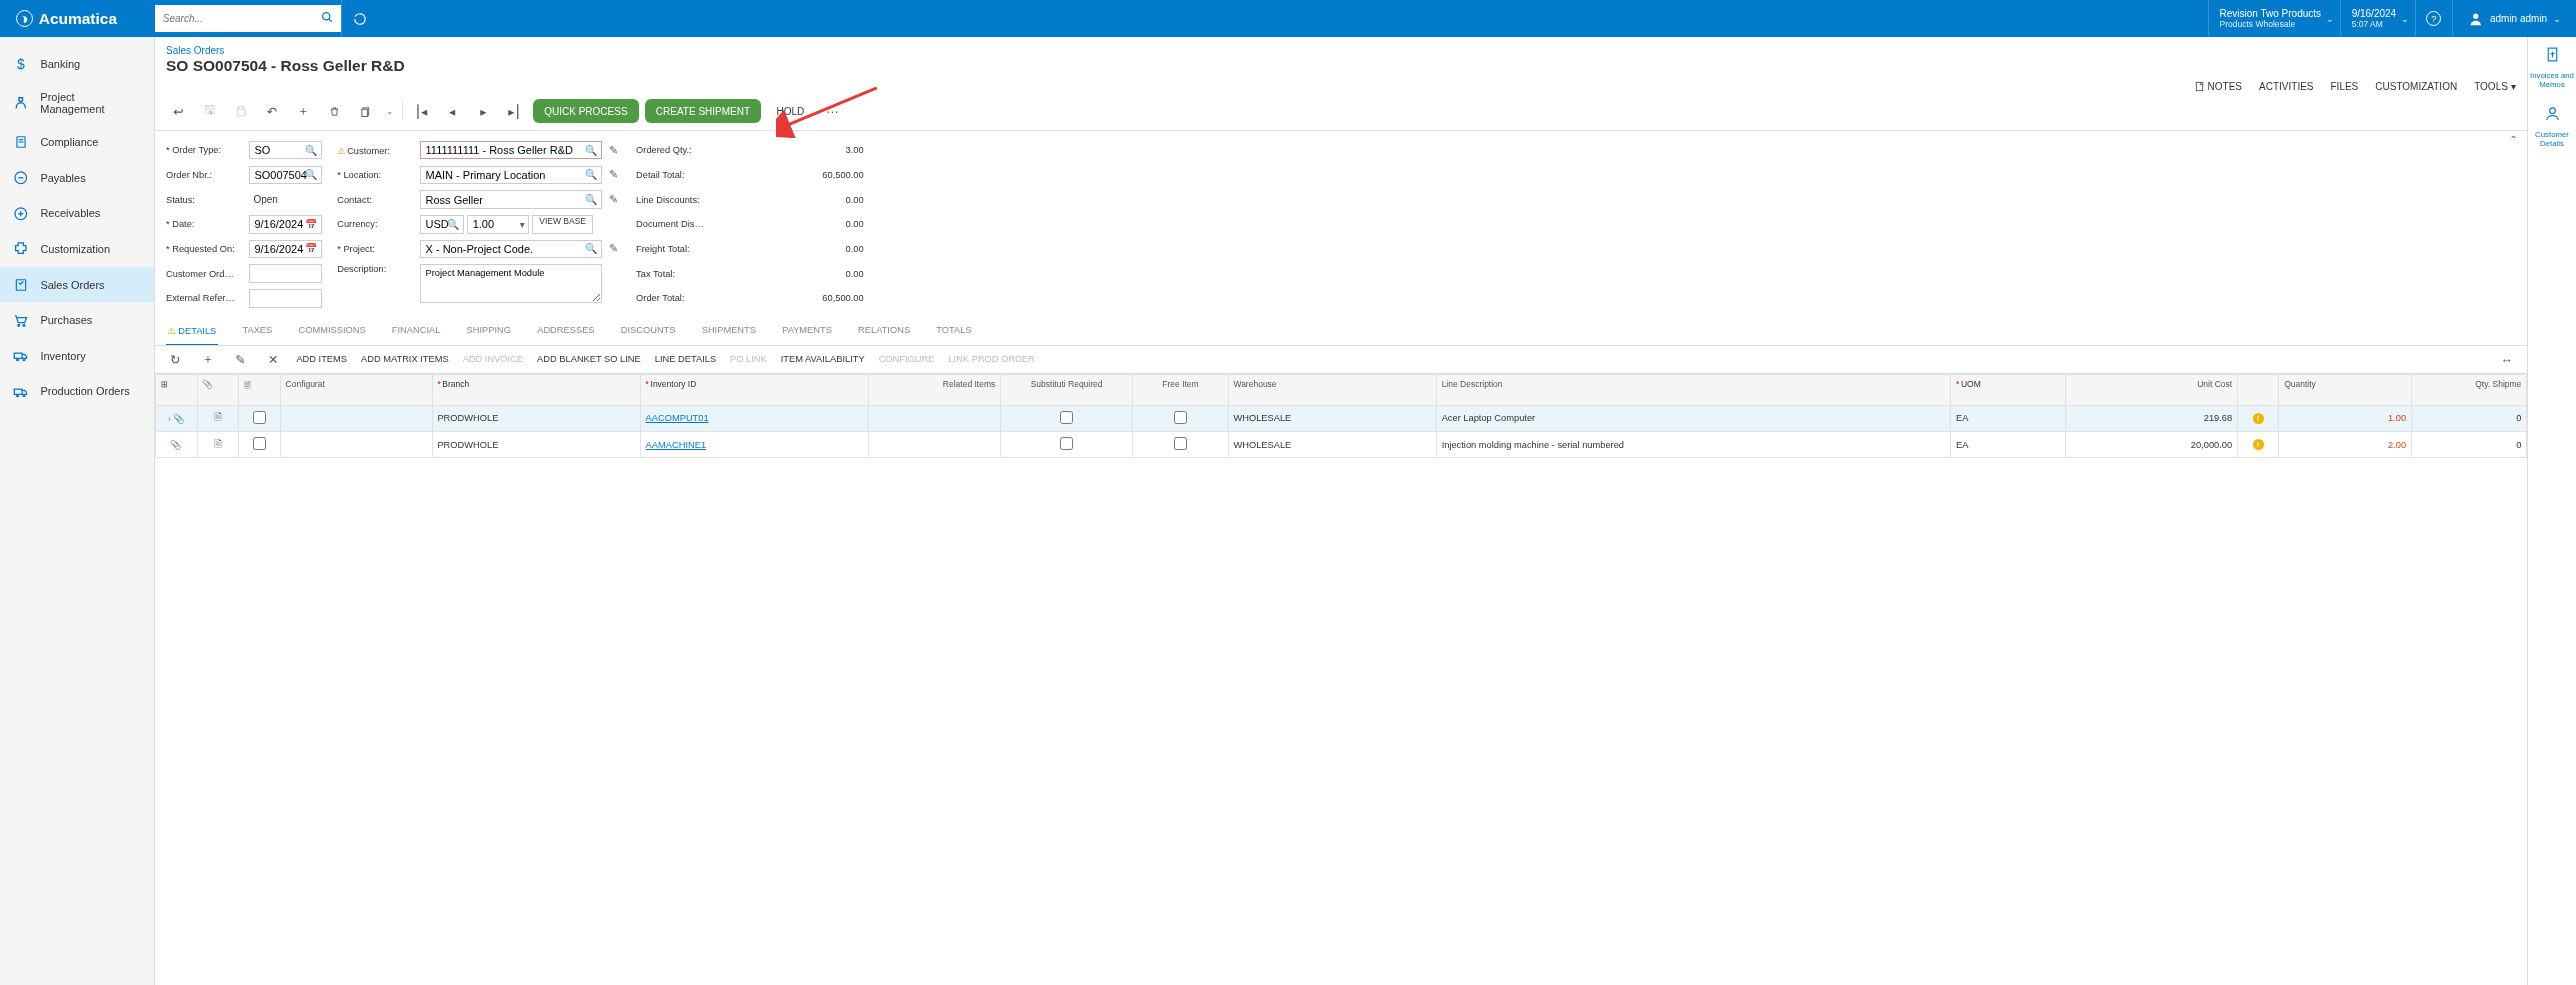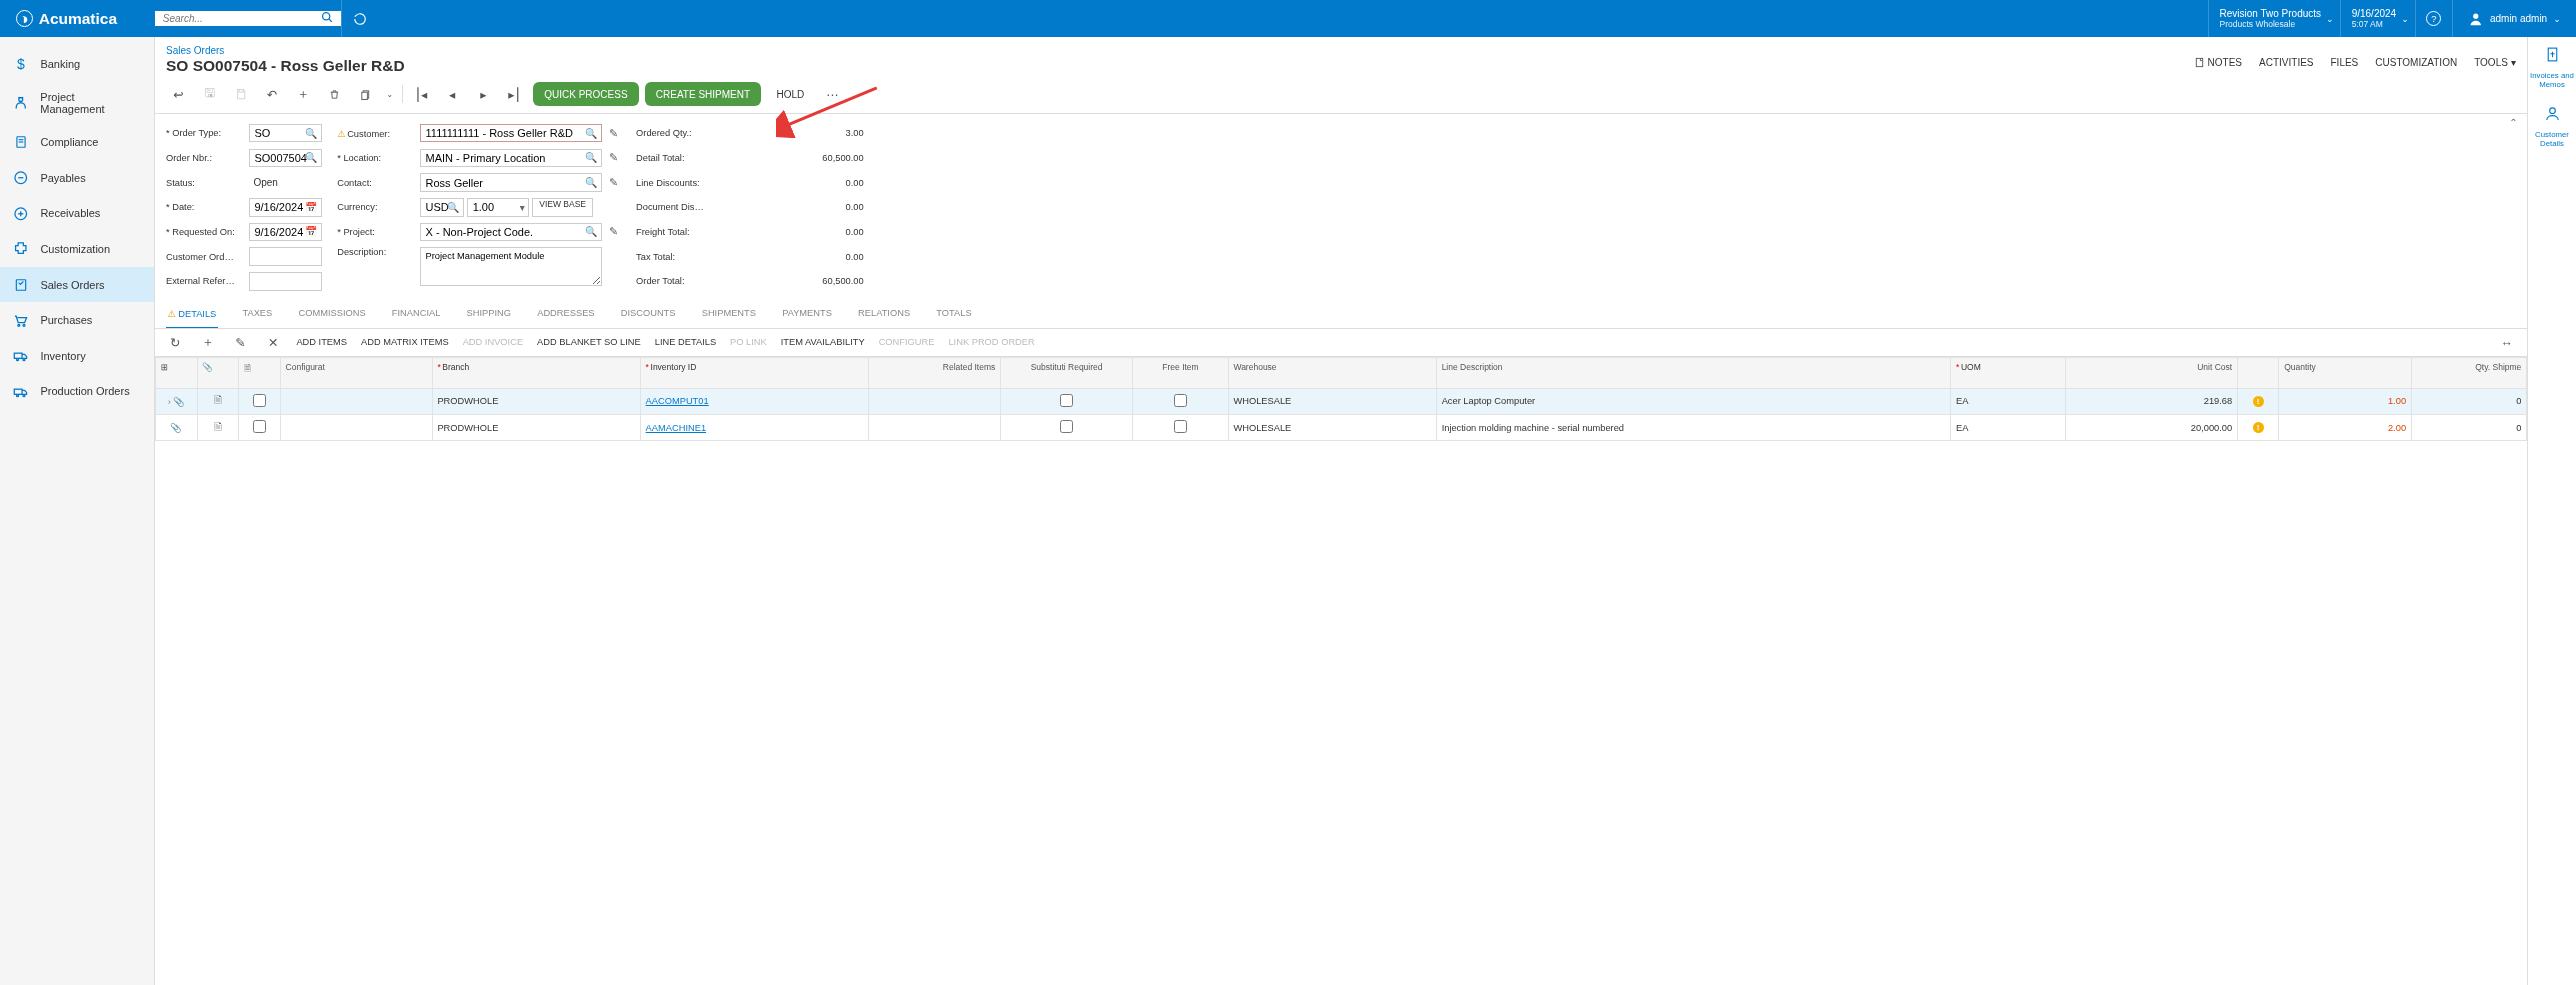--- a/index.html
+++ b/index.html
@@ -1,20 +1,20 @@
 <!DOCTYPE html>
 <html style="font-size:12.4px"><head>
 <meta charset="utf-8">
 <style>
 * { box-sizing: border-box; margin: 0; padding: 0; font-family: -apple-system, BlinkMacSystemFont, "Segoe UI", Arial, sans-serif; }
 body { background: #fff; font-size: 10px; color: #333; }
 .top-bar { background: #027acc; height: 37px; display: flex; align-items: center; color: #fff; }
 .logo { display: flex; align-items: center; padding: 0 15.5px; font-size: 15.5px; font-weight: 600; width: 155px; }
 .logo-icon { width: 17px; height: 17px; border: 1.6px solid #fff; border-radius: 50%; margin-right: 6.2px; display: inline-flex; align-items: center; justify-content: center; }
-.search-box { background: #fff; width: 186px; height: 15px; display: flex; padding: 0 7.8px; }
+.search-box { background: #fff; width: 186px; height: 27px; display: flex; align-items: center; padding: 0 7.8px; }
 .search-box input { border: none; outline: none; flex: 1; font-style: italic; color: #999; font-size: 10px; }
 .search-icon { color: #027acc; font-size: 12.4px; }
 .top-btn { width: 37px; height: 37px; display: flex; align-items: center; justify-content: center; border-left: 0.8px solid rgba(255,255,255,0.2); cursor: pointer; font-size: 14px; }
 .top-btn-circ { width:15.5px; height:15.5px; border:1.6px solid #fff; border-radius:50%; display:flex; align-items:center; justify-content:center; font-size:9.3px; }
 .top-spacer { flex: 1; }
 .top-info { border-left: 0.8px solid rgba(255,255,255,0.2); padding: 4.7px 18.6px 4.7px 11px; height: 37px; display: flex; flex-direction: column; justify-content: center; position: relative; cursor: pointer; }
 .top-info .line1 { font-size: 10px; font-weight: 500; }
 .top-info .line2 { font-size: 8.5px; opacity: 0.9; }
 .top-info .chev { position: absolute; right: 6.2px; top: 50%; transform: translateY(-50%); font-size: 8.5px; }
 .top-user { border-left: 0.8px solid rgba(255,255,255,0.2); padding: 0 15.5px; height: 37px; display: flex; align-items: center; gap: 6.2px; cursor: pointer; }
@@ -29,21 +29,21 @@
 .main { flex: 1; display: flex; overflow: hidden; }
 .content { flex: 1; overflow: auto; padding: 0; }
 .right-rail { width: 49px; border-left: 0.8px solid #ddd; display: flex; flex-direction: column; align-items: center; padding-top: 9.3px; gap: 15.5px; }
 .right-rail-item { display: flex; flex-direction: column; align-items: center; color: #027acc; font-size: 7.8px; text-align: center; cursor: pointer; }
 .right-rail-item .ricon { font-size: 17px; margin-bottom: 3.1px; }
 
 .breadcrumb { color: #027acc; font-size: 10px; padding: 7.8px 11px 0; cursor: pointer; }
 .page-header { display: flex; align-items: flex-start; justify-content: space-between; padding: 1.6px 11px 4.7px; }
 .page-title { font-size: 15.5px; font-weight: 700; color: #333; }
 .header-actions { display: flex; align-items: center; gap: 17px; font-size: 10px; color: #333; }
-.header-actions .ha { cursor: pointer; display: flex; align-items: center; gap: 3.1px; }
+.header-actions .ha { cursor: pointer; display: flex; align-items: center; gap: 3.1px; margin-top: 24px; }
 
 .toolbar { display: flex; align-items: center; gap: 6.2px; padding: 1.6px 11px 6.2px; border-bottom: 0.8px solid #ddd; flex-wrap: wrap; }
 .tbtn { width: 25px; height: 25px; display: flex; align-items: center; justify-content: center; cursor: pointer; color: #555; font-size: 12.4px; border-radius: 2.3px; }
 .btn-green { background: #4e9b44; color: #fff; padding: 6.2px 11px; font-size: 10px; font-weight: 500; cursor: pointer; border-radius: 6px; }
 .btn-text { padding: 6.2px 9.3px; font-size: 10px; color: #333; cursor: pointer; }
 .tsep { width: 0.8px; height: 18.6px; background: #ddd; }
 
 .arrow-annotation { position: absolute; left: 621px; top: 47px; pointer-events: none; }
 
 .form-area { display: flex; padding: 9.3px 11px; gap: 15.5px; position: relative; }

